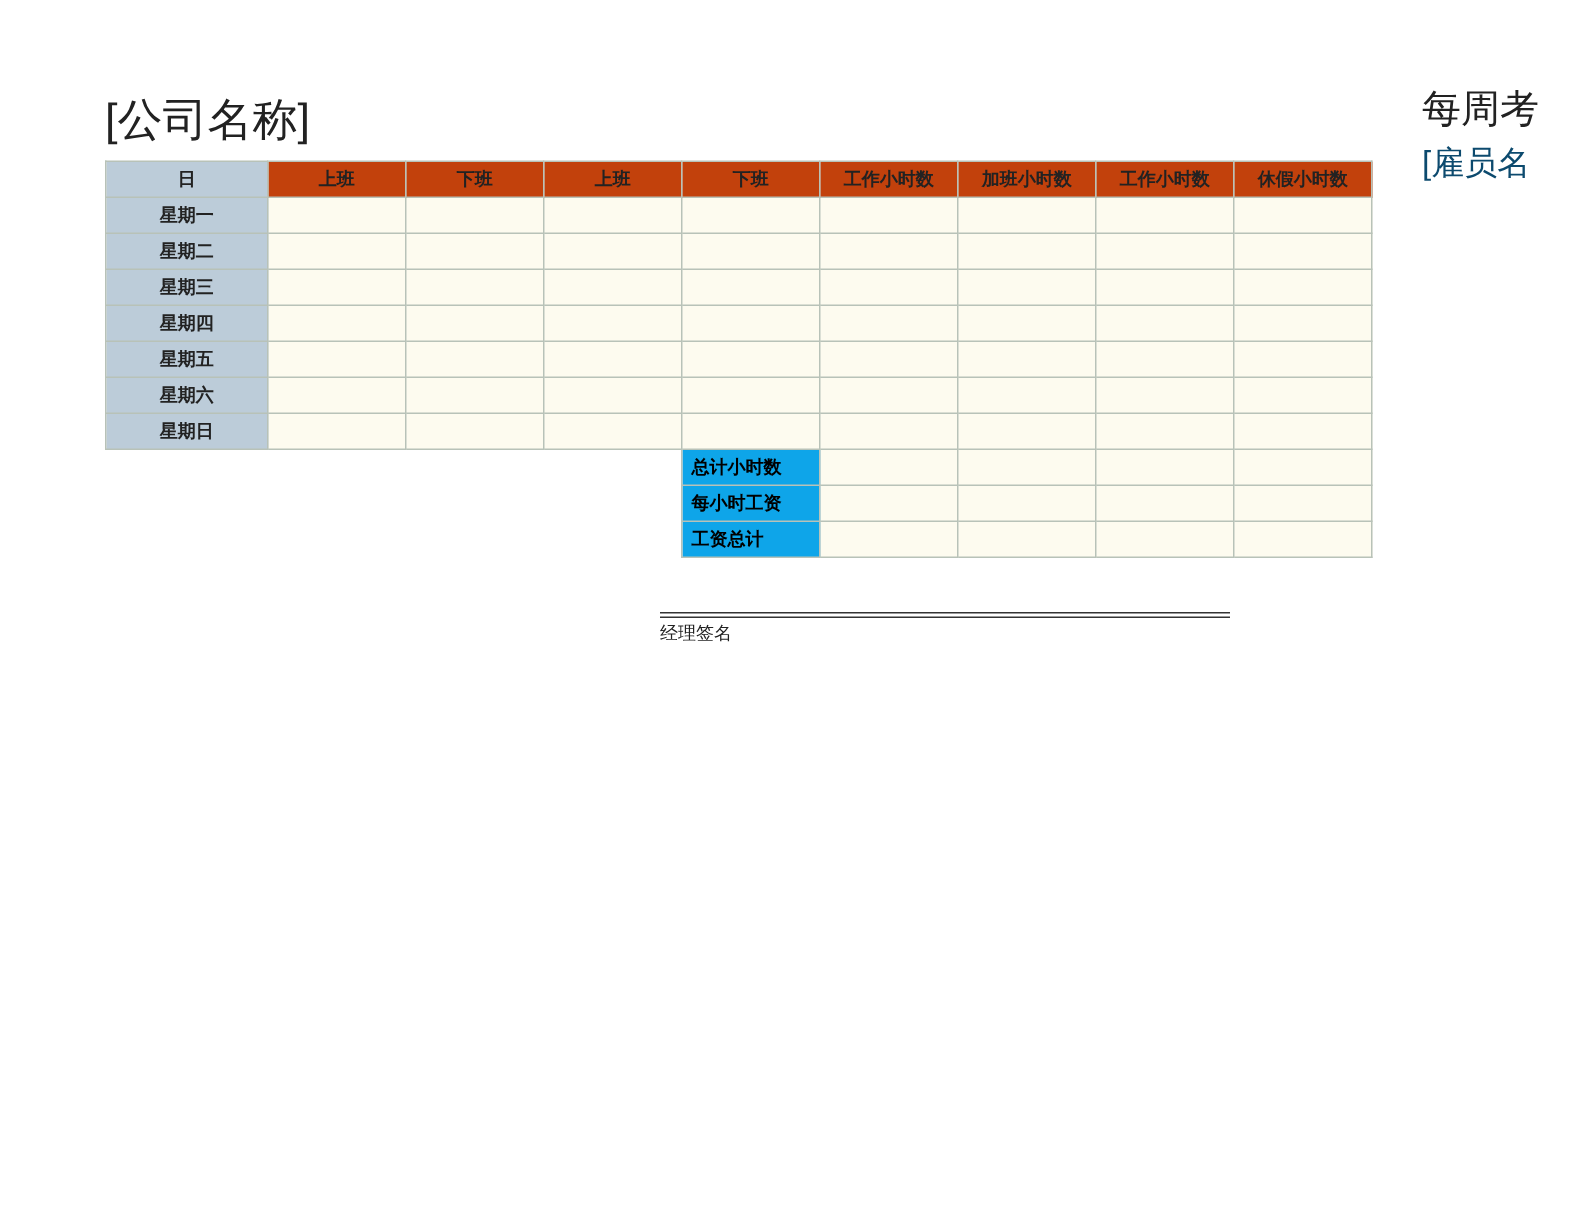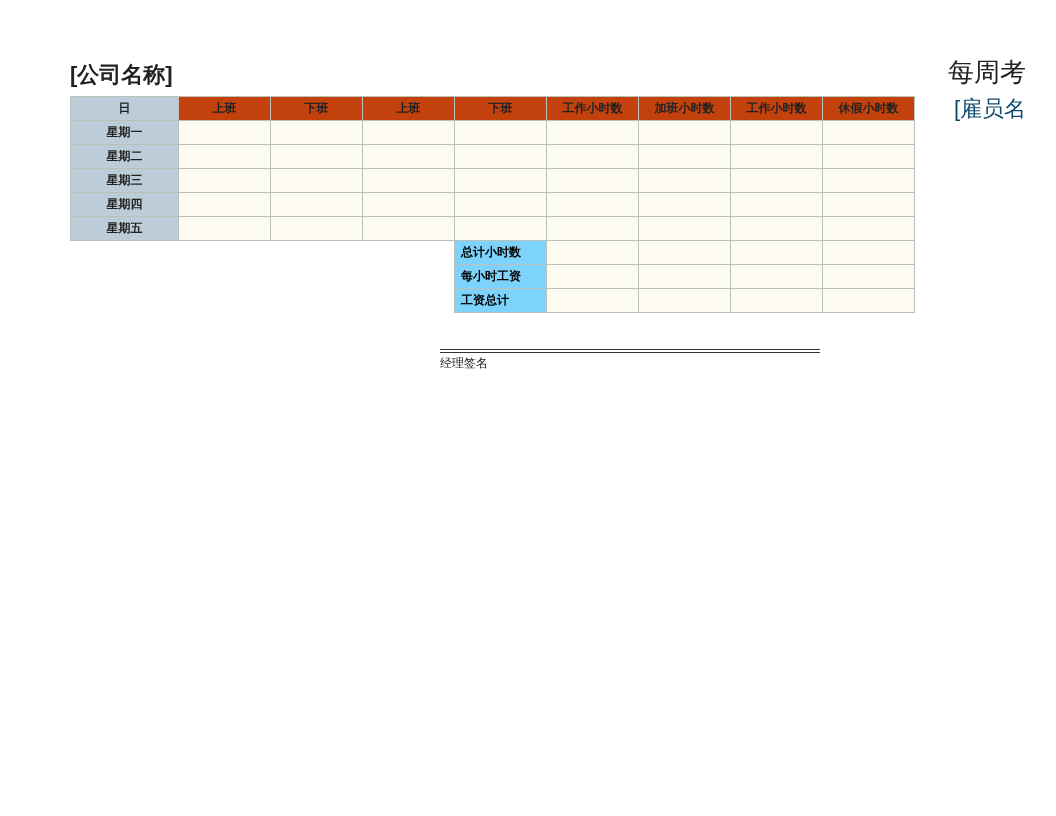--- a/index.html
+++ b/index.html
@@ -16,30 +16,30 @@
     position: absolute;
     left: 70px;
     top: 60px;
   }
   .header-row {
     display: flex;
     align-items: flex-end;
     margin-bottom: 6px;
   }
   .company-name {
-    font-size: 22px;
-    font-weight: bold;
+    font-size: 30px;
+    font-weight: normal;
     color: #222;
     text-align: right;
   }
   .top-right {
     position: absolute;
     right: 30px;
     top: 55px;
-    text-align: right;
+    text-align: left;
   }
   .weekly-title {
     font-size: 26px;
     color: #222;
   }
   .employee-name {
     font-size: 22px;
     color: #0c4a6e;
     margin-top: 4px;
   }
@@ -62,21 +62,21 @@
     width: 108px;
     background: #bcccd9;
     font-weight: bold;
     color: #222;
   }
   .data-col {
     width: 92px;
     background: #fdfbef;
   }
   .summary-label {
-    background: #7dd3fc;
+    background: #0ea5e9;
     font-weight: bold;
     text-align: left;
     padding-left: 6px;
     width: 92px;
   }
   .summary-cell {
     background: #fdfbef;
     width: 92px;
   }
   .noborder {
@@ -173,20 +173,42 @@
       <td class="day-col">星期五</td>
       <td class="data-col"></td>
       <td class="data-col"></td>
       <td class="data-col"></td>
       <td class="data-col"></td>
       <td class="data-col"></td>
       <td class="data-col"></td>
       <td class="data-col"></td>
       <td class="data-col"></td>
     </tr>
+    <tr>
+      <td class="day-col">星期六</td>
+      <td class="data-col"></td>
+      <td class="data-col"></td>
+      <td class="data-col"></td>
+      <td class="data-col"></td>
+      <td class="data-col"></td>
+      <td class="data-col"></td>
+      <td class="data-col"></td>
+      <td class="data-col"></td>
+    </tr>
+    <tr>
+      <td class="day-col">星期日</td>
+      <td class="data-col"></td>
+      <td class="data-col"></td>
+      <td class="data-col"></td>
+      <td class="data-col"></td>
+      <td class="data-col"></td>
+      <td class="data-col"></td>
+      <td class="data-col"></td>
+      <td class="data-col"></td>
+    </tr>
 
     <tr>
       <td class="noborder"></td>
       <td class="noborder"></td>
       <td class="noborder"></td>
       <td class="noborder"></td>
       <td class="summary-label">总计小时数</td>
       <td class="summary-cell"></td>
       <td class="summary-cell"></td>
       <td class="summary-cell"></td>

